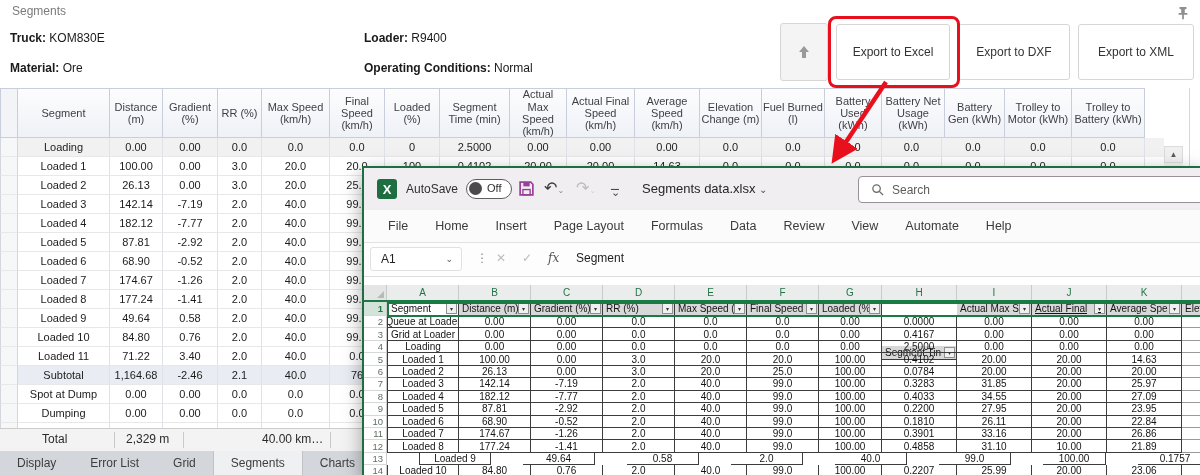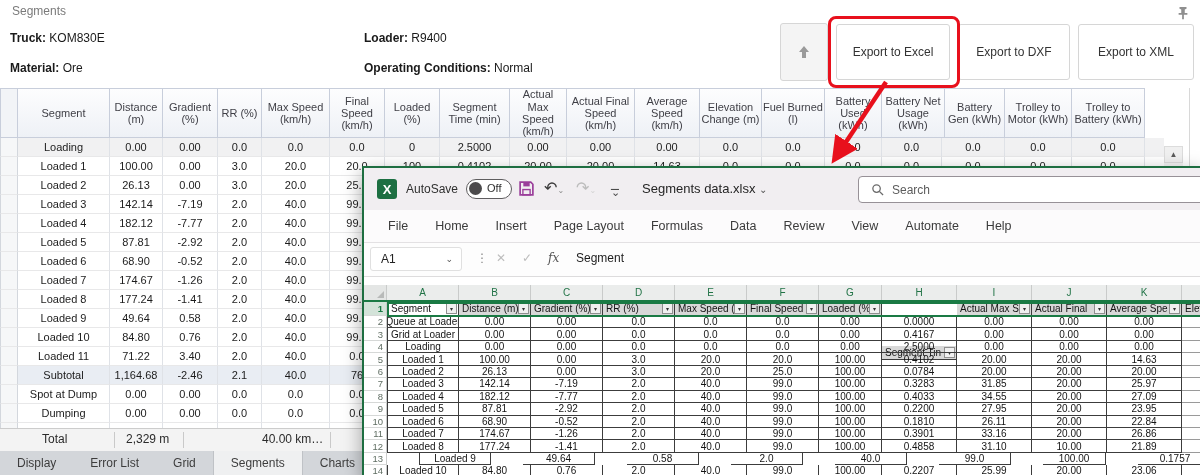--- a/index.html
+++ b/index.html
@@ -616,21 +616,21 @@
             <div class="filterbtn">▾</div>
           </div>
           <div class="xc hdr" style="width: 75px; flex: 0 0 auto; height: 14px; margin-top: 44px;">
             <div class="" style="overflow: hidden; white-space: nowrap;">Segment Tin</div>
             <div class="filterbtn">▾</div>
           </div>
           <div class="xc hdr" style="width: 75px; flex: 0 0 auto; height: 14px;">
             <div class="" style="overflow: hidden; white-space: nowrap;">Actual Max S</div>
             <div class="filterbtn">▾</div>
           </div>
-          <div class="xc hdr" style="width: 75px; flex: 0 0 auto; height: 14px;">
+          <div class="xc hdr" style="width: 75px; flex: 0 0 auto; height: 14px; text-decoration: underline;">
             <div class="" style="overflow: hidden; white-space: nowrap;">Actual Final</div>
             <div class="filterbtn">▾</div>
           </div>
           <div class="xc hdr" style="width: 75px; flex: 0 0 auto; height: 14px;">
             <div class="" style="overflow: hidden; white-space: nowrap;">Average Spe</div>
             <div class="filterbtn">▾</div>
           </div>
           <div class="xc hdr" style="width: 60px; flex: 0 0 auto; height: 14px;">
             <div class="" style="overflow: hidden; white-space: nowrap;">Elev</div>
           </div>

